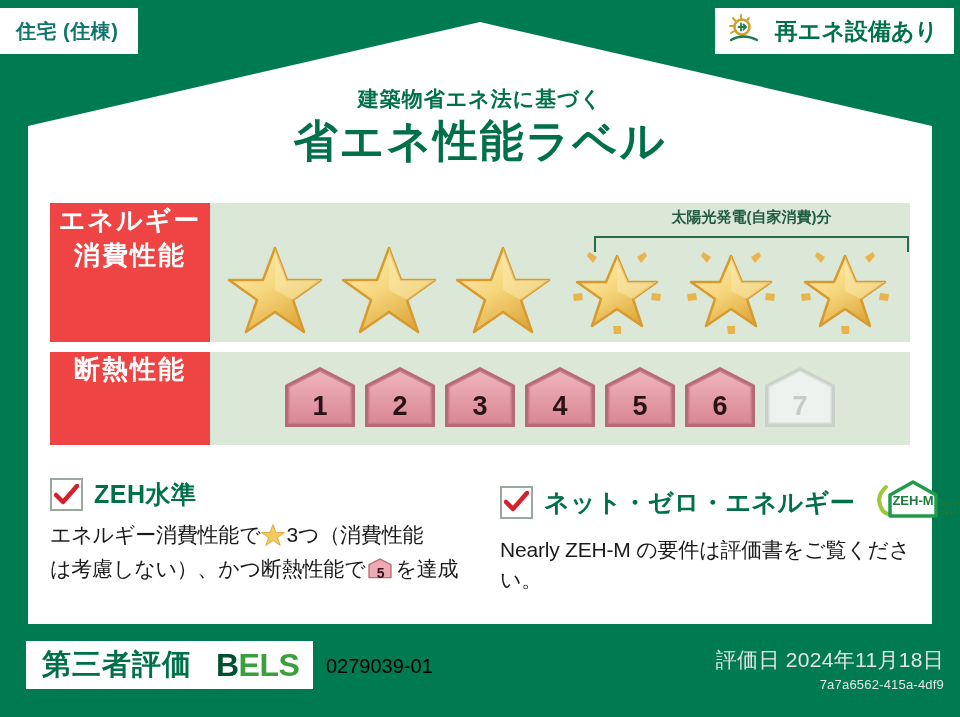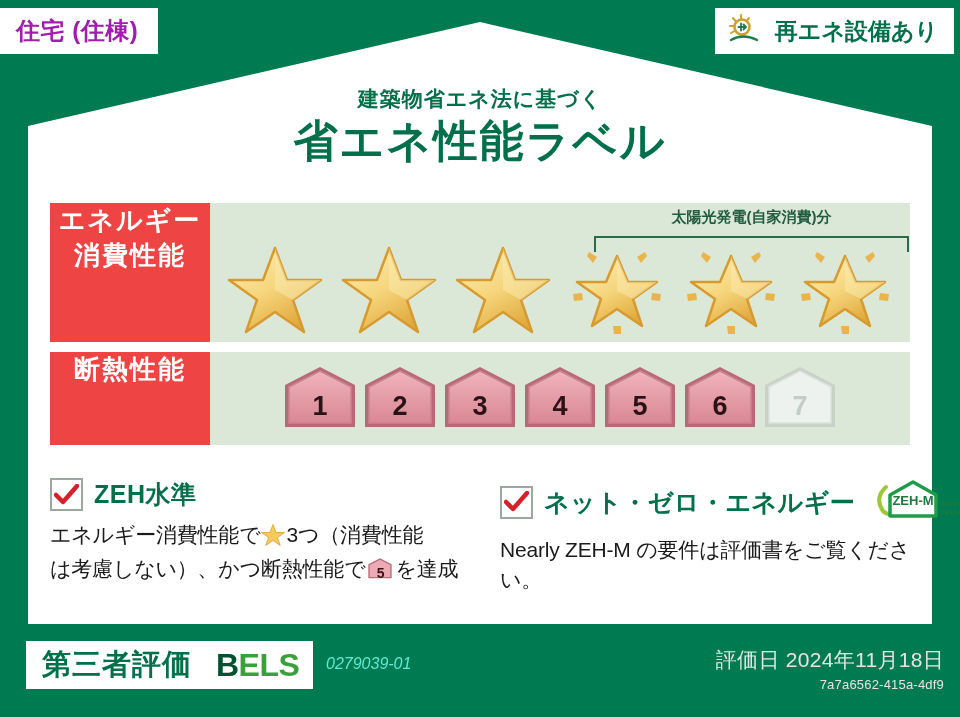--- a/index.html
+++ b/index.html
@@ -43,22 +43,22 @@
     align-items: center;
     box-sizing: border-box;
   }
   #badge-dwelling {
     left: 0px; top: 8px;
     height: 46px;
     padding: 0 18px 0 16px;
     border-left: none;
   }
   #badge-dwelling .badge-text {
-    color: #a21caf;
-    font-size: 24px;
+    color: #0f766e;
+    font-size: 20px;
     font-weight: bold;
     letter-spacing: 0.5px;
     white-space: nowrap;
   }
   #badge-renewable {
     right: 6px; top: 8px;
     height: 46px;
     padding: 0 14px 0 10px;
     gap: 8px;
   }
@@ -262,23 +262,22 @@
     font-weight: bold;
     letter-spacing: -0.5px;
     margin-left: 24px;
   }
   #bels-word .b-dark { color: #00512f; }
   #bels-word .b-green { color: #3aa03c; }
   #bels-number {
     position: absolute;
     left: 326px;
     top: 655px;
-    color: #5eead4;
-    font-size: 16px;
-    font-style: italic;
+    color: #000000;
+    font-size: 20px;
   }
   #footer-right {
     position: absolute;
     right: 16px;
     top: 646px;
     text-align: right;
     color: #e5e5e5;
   }
   #eval-date { font-size: 21px; letter-spacing: 0.3px; }
   #uuid { font-size: 13px; margin-top: 3px; letter-spacing: 0.2px; }

